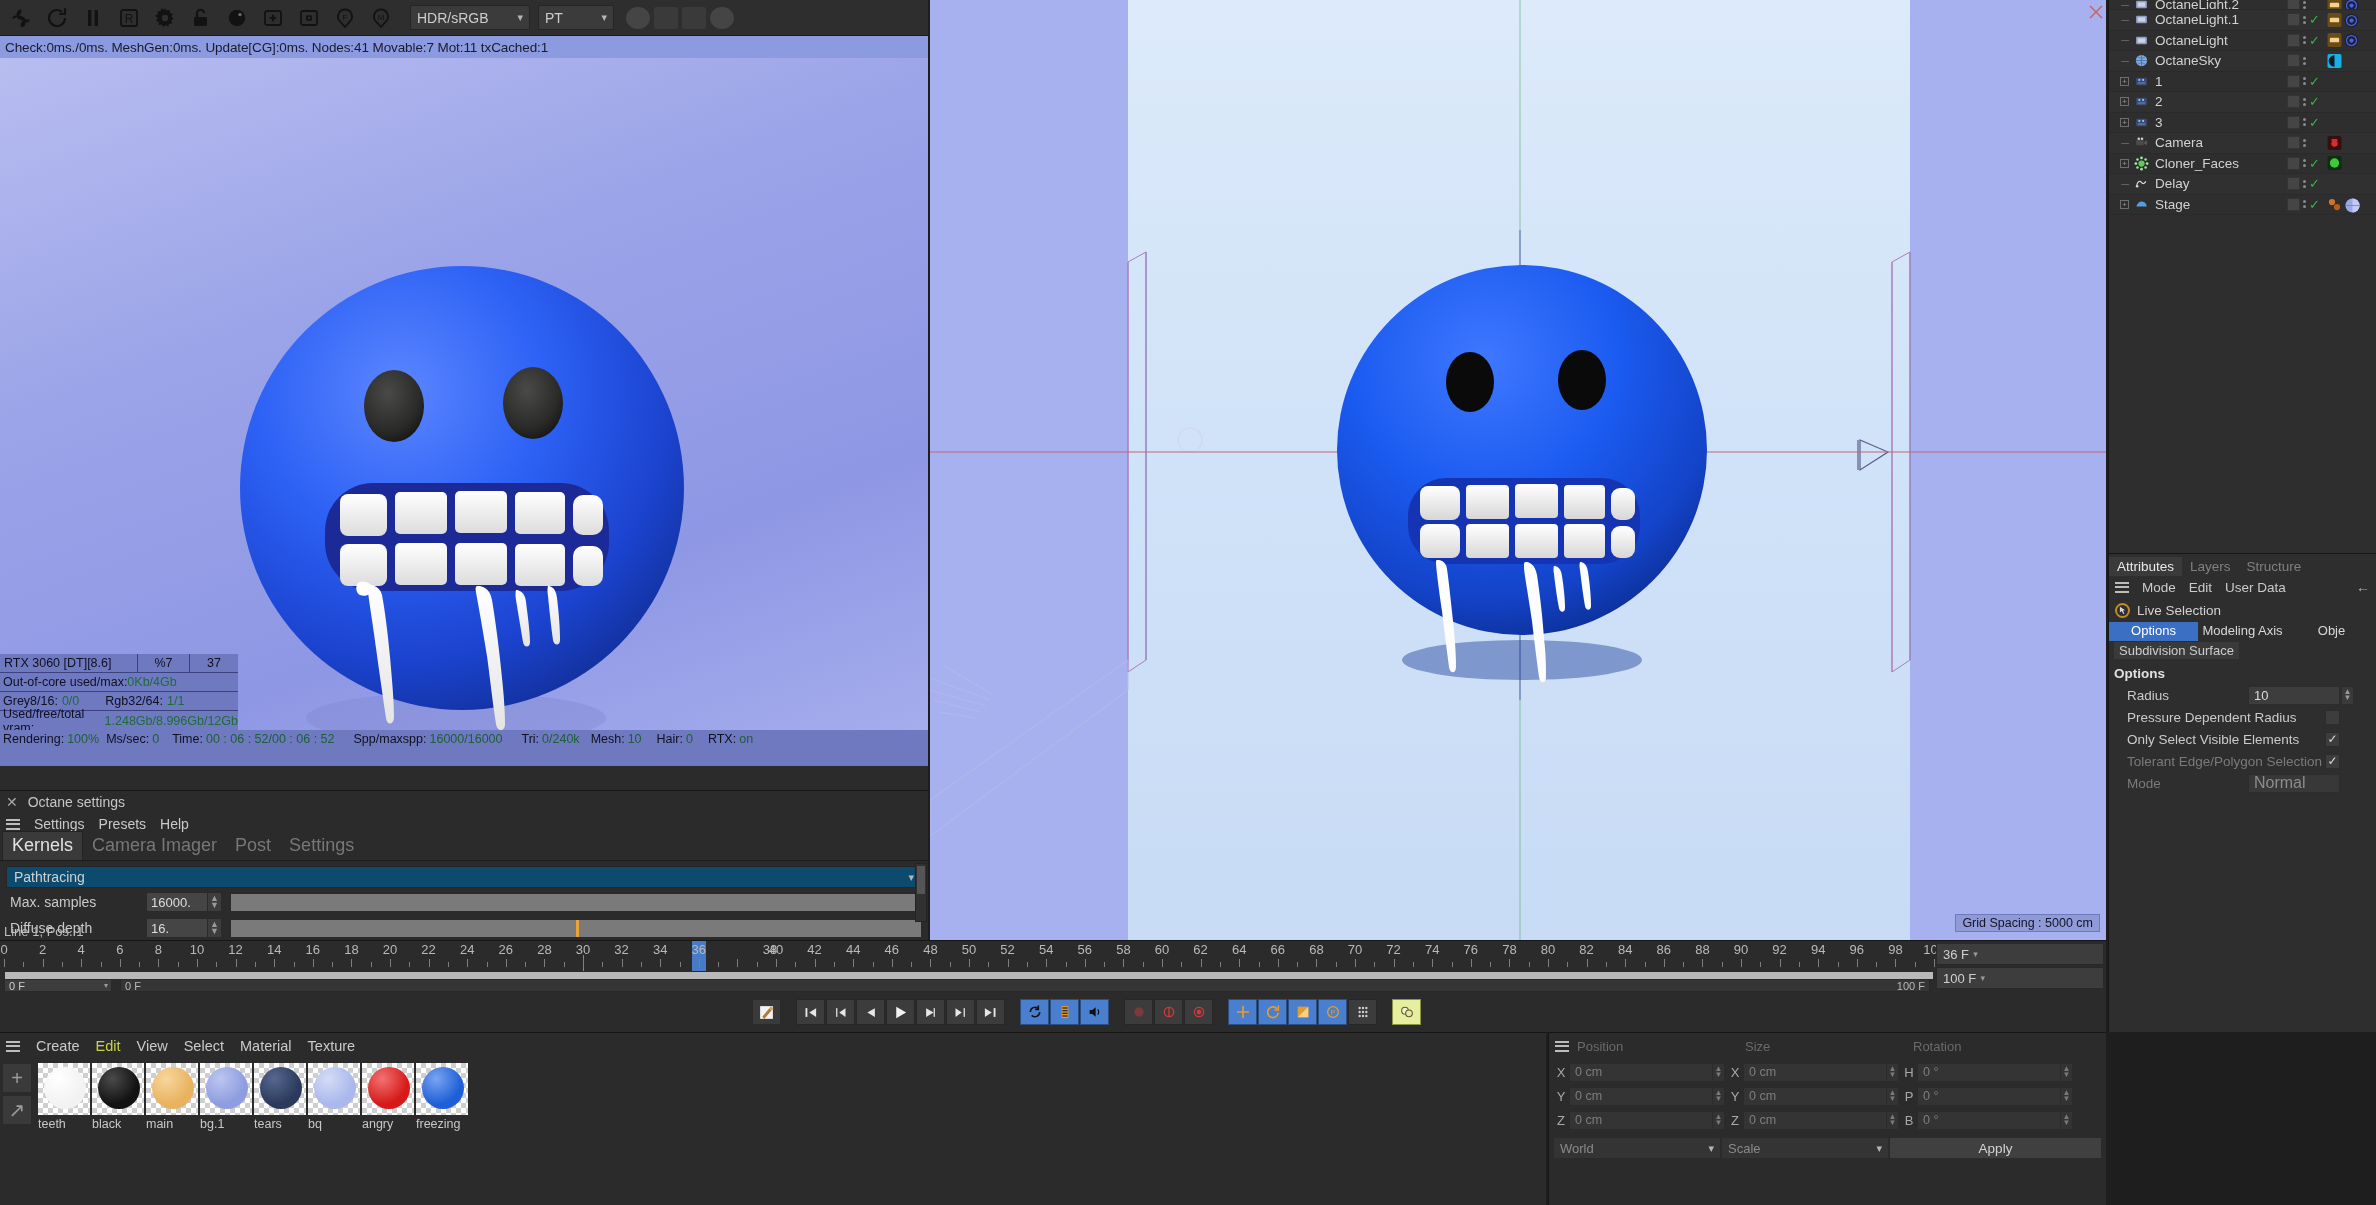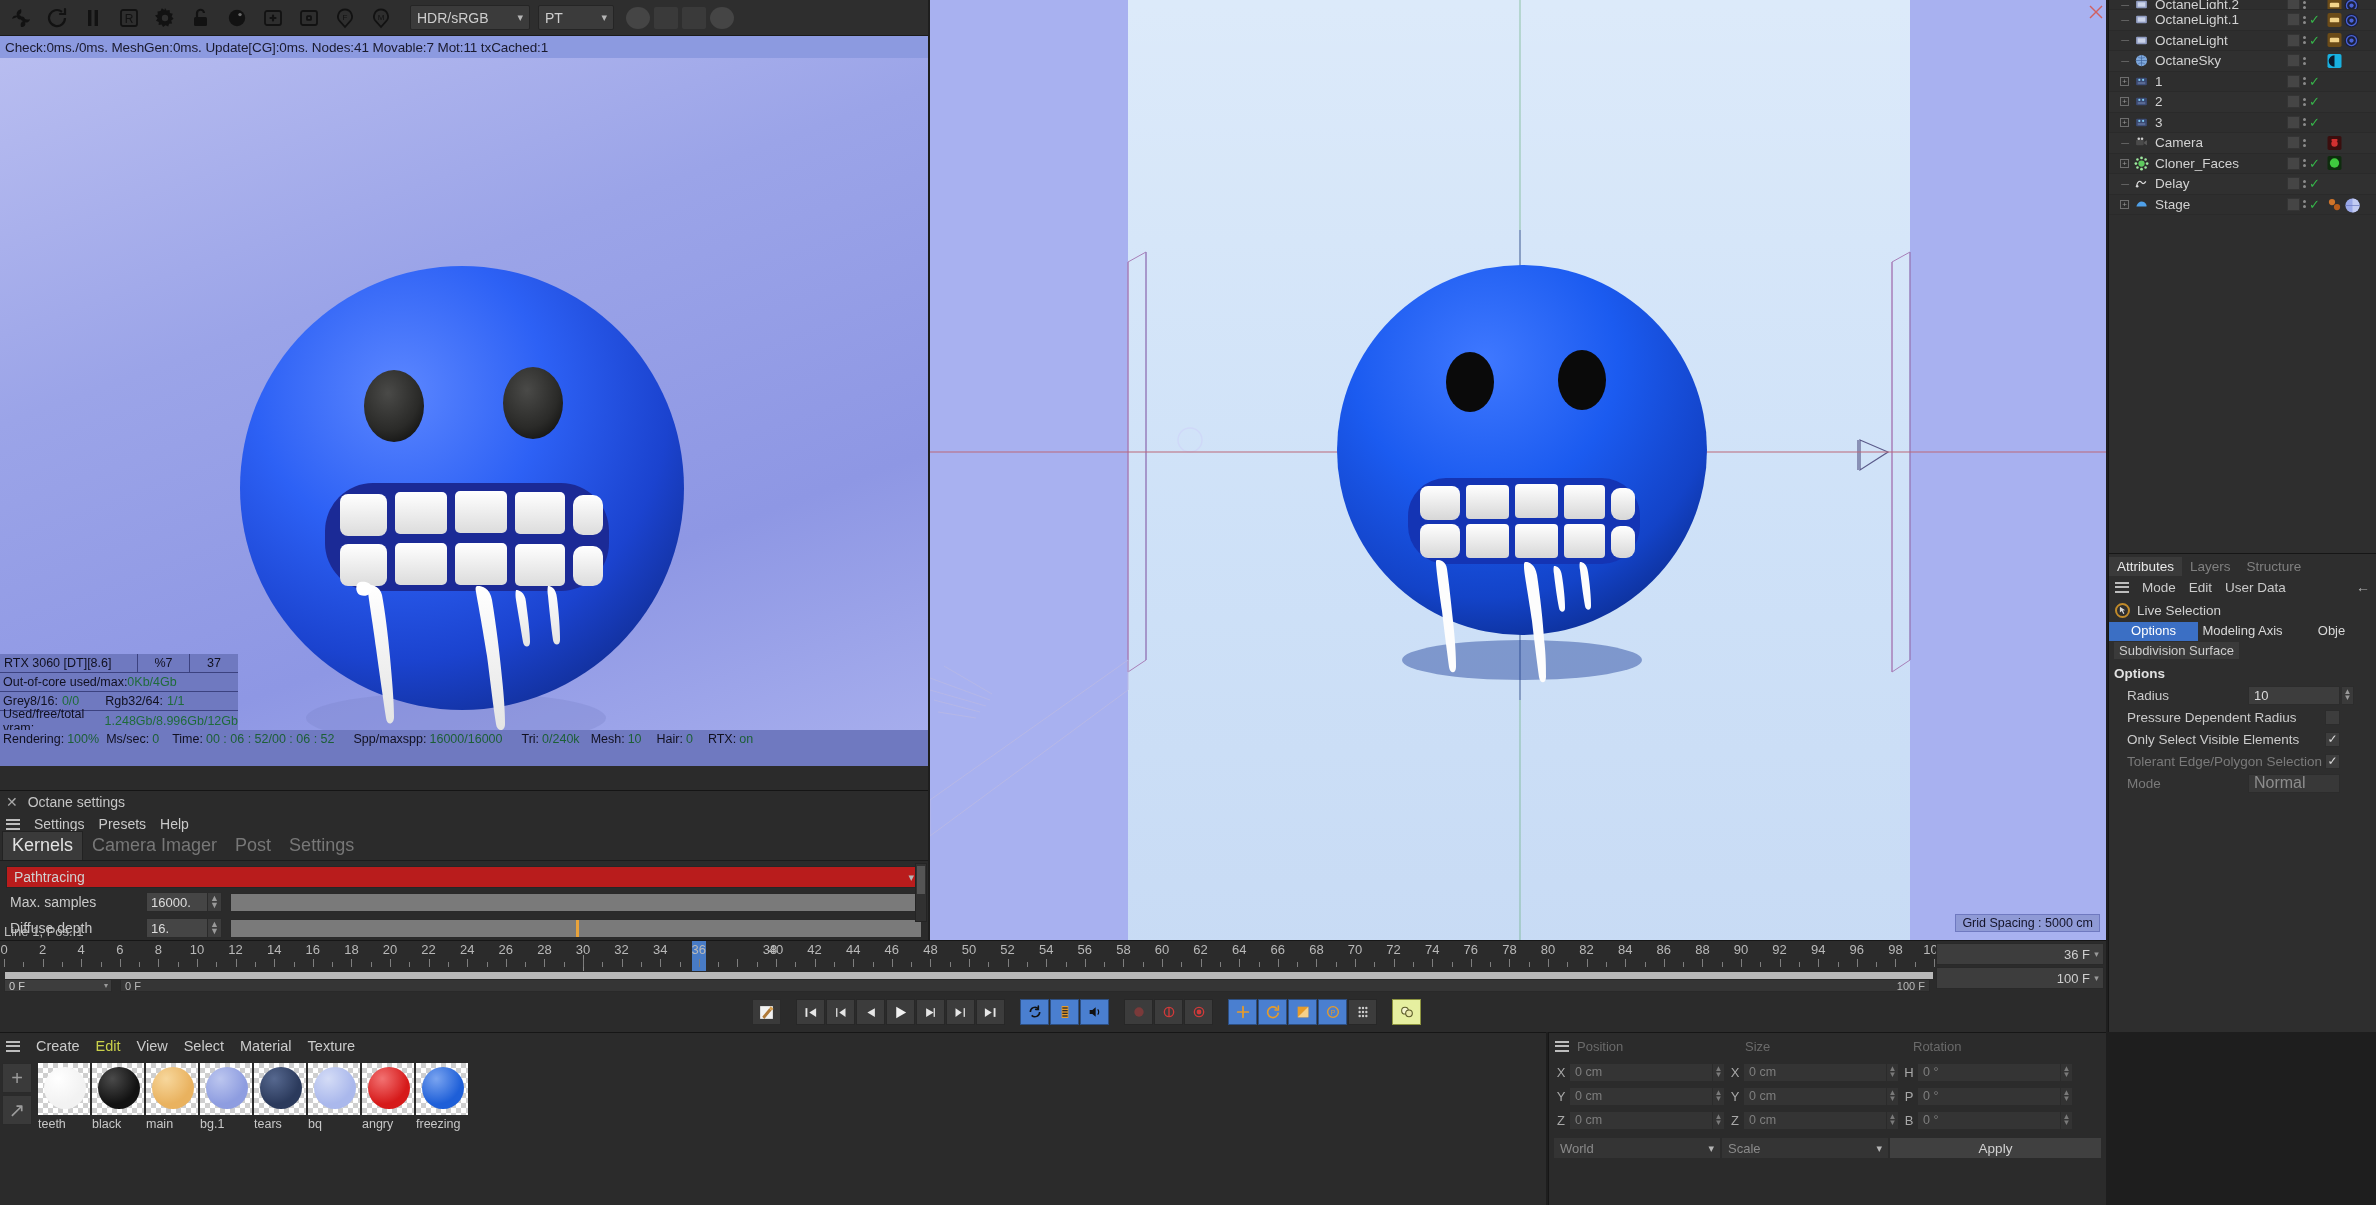--- a/index.html
+++ b/index.html
@@ -53,21 +53,21 @@
       font-size:14px; color:#c5c5c5; }
   .os-title .x { margin-right:10px; color:#a9a9a9; }
   .os-menu { height:22px; display:flex; align-items:center; padding-left:6px; gap:14px;
       font-size:14px; color:#c9c9c9; }
   .hamb { display:inline-block; width:14px; }
   .hamb i { display:block; height:2px; background:#bdbdbd; margin:2.5px 0; }
   .os-tabs { height:26px; display:flex; align-items:flex-end; padding-left:2px;
       border-bottom:1px solid #1c1c1c; position:relative; }
   .os-tab { padding:3px 9px 4px; font-size:18px; color:#777; }
   .os-tab.active { background:#3a3a3a; color:#e2e2e2; border:1px solid #222; border-bottom:none; }
-  .os-dd { margin:5px 6px 0; height:22px; background:#b91c1c; border:1px solid #262626;
+  .os-dd { margin:5px 6px 0; height:22px; background:#0c4a6e; border:1px solid #262626;
       display:flex; align-items:center; justify-content:space-between; padding:0 7px;
       font-size:14px; color:#d0d0d0; }
   .os-param { display:flex; align-items:center; height:24px; margin:2px 6px 0; }
   .os-label { width:140px; font-size:14px; color:#c9c9c9; padding-left:4px; }
   .os-num { width:62px; height:20px; background:#454545; border:1px solid #2a2a2a;
       font-size:13px; color:#ddd; padding-left:4px; display:flex; align-items:center; }
   .os-spin { width:14px; height:20px; background:#3d3d3d; border:1px solid #2a2a2a;
       border-left:none; color:#9a9a9a; font-size:9px; display:flex; flex-direction:column;
       align-items:center; justify-content:center; line-height:7px; }
   .os-slider { flex:1; height:19px; background:#7a7a7a; border:1px solid #2a2a2a;
@@ -95,21 +95,21 @@
   #tl-ruler { position:relative; height:30px; margin-left:4px; margin-right:172px; }
   .tl-tick { position:absolute; top:18px; width:1px; height:8px; background:#7e7e7e; }
   .tl-lab { position:absolute; top:1px; font-size:13px; color:#b9b9b9; transform:translateX(-50%); }
   #tl-bar { position:absolute; left:0; right:0; top:30px; height:9px; background:#b9b9b9;
       border:1px solid #2a2a2a; }
   #tl-playhead { position:absolute; top:0; height:30px; width:14px; background:#4d8ae0; opacity:.85; }
   #tl-greenline { position:absolute; top:14px; height:16px; width:1px; background:#888; }
   .tl-fields { position:absolute; right:2px; top:2px; width:168px; }
   .tl-f { height:22px; background:#3d3d3d; border:1px solid #292929; display:flex;
       align-items:center; padding-left:6px; font-size:13px; color:#cfcfcf; margin-bottom:2px;
-      justify-content:flex-end; }
+      justify-content:flex-start; }
   .tl-f .sp { width:13px; text-align:center; color:#9a9a9a; font-size:9px; }
   #tl-row2 { position:absolute; left:4px; top:38px; right:176px; height:13px; display:flex; }
   #tl-left-field { width:108px; height:13px; background:#3d3d3d; border:1px solid #292929;
       font-size:11px; color:#cfcfcf; display:flex; align-items:center; padding-left:4px;
       justify-content:space-between; }
   #tl-track { flex:1; margin-left:8px; height:13px; background:#353535; border:1px solid #292929;
       display:flex; align-items:center; justify-content:space-between; padding:0 4px;
       font-size:11px; color:#b9b9b9; }
 
   

